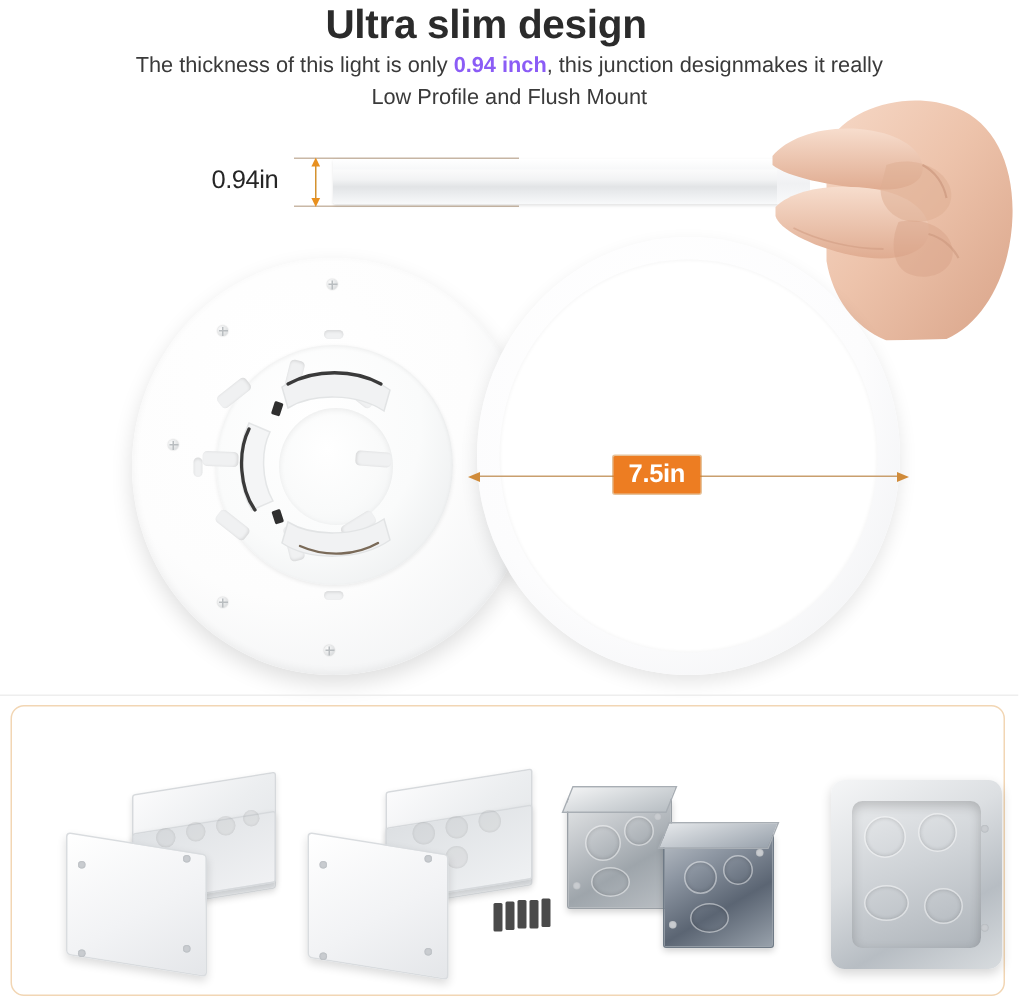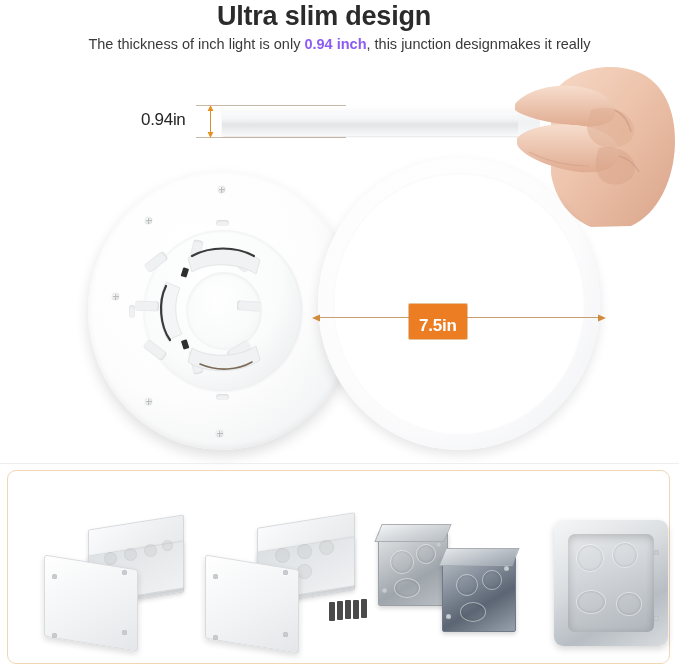--- a/index.html
+++ b/index.html
@@ -102,21 +102,21 @@
     box-shadow:inset 0 0 3px rgba(0,0,0,0.06);
   }
 
   
   .dim-row{position:absolute;left:312px;top:308px;width:294px;height:20px;}
   .dim-line{position:absolute;left:6px;top:9px;width:282px;height:1px;background:#c99f6e;}
   .dim-badge{
     position:absolute;left:97px;top:-4px;
     background:#ed7d22;color:#ffffff;
     font-size:17px;font-weight:bold;letter-spacing:-0.2px;
-    padding:12px 10px 3px 10px;border-radius:1px;
+    padding:2px 10px 3px 10px;border-radius:1px;
     box-shadow:0 0 0 1px rgba(200,120,30,0.45);
   }
 
   
   .divider{position:absolute;left:0;top:463px;width:679px;height:1px;background:#eeeeee;}
   .card{
     position:absolute;left:7px;top:470px;width:663px;height:194px;
     border:1px solid #f2d6b4;border-radius:9px;background:#ffffff;
     box-sizing:border-box;
   }
@@ -167,21 +167,22 @@
   .terminal{position:absolute;background:#4a4a4a;border-radius:1px;}
 </style>
 </head>
 <body>
 
 <div class="stage">
 
   <div class="title">Ultra slim design</div>
 
   <div class="subtitle">
-    <span>The thickness of inch light is only </span><span class="hl">0.94 inch</span><span>, this junction designmakes it really</span>
+    <span>The thickness of this light is only </span><span class="hl">0.94 inch</span><span>, this junction designmakes it really</span>
+    <div>Low Profile and Flush Mount</div>
   </div>
 
   <div class="thick-label">0.94in</div>
   <div class="ext-line ext-top"></div>
   <div class="ext-line ext-bot"></div>
 
   <svg class="vdim" viewBox="0 0 9 33">
     <line x1="4.5" y1="3" x2="4.5" y2="30" stroke="#d4922f" stroke-width="1"></line>
     <polygon points="4.5,0 1.6,6 7.4,6" fill="#e8901f"></polygon>
     <polygon points="4.5,33 1.6,27 7.4,27" fill="#e8901f"></polygon>

